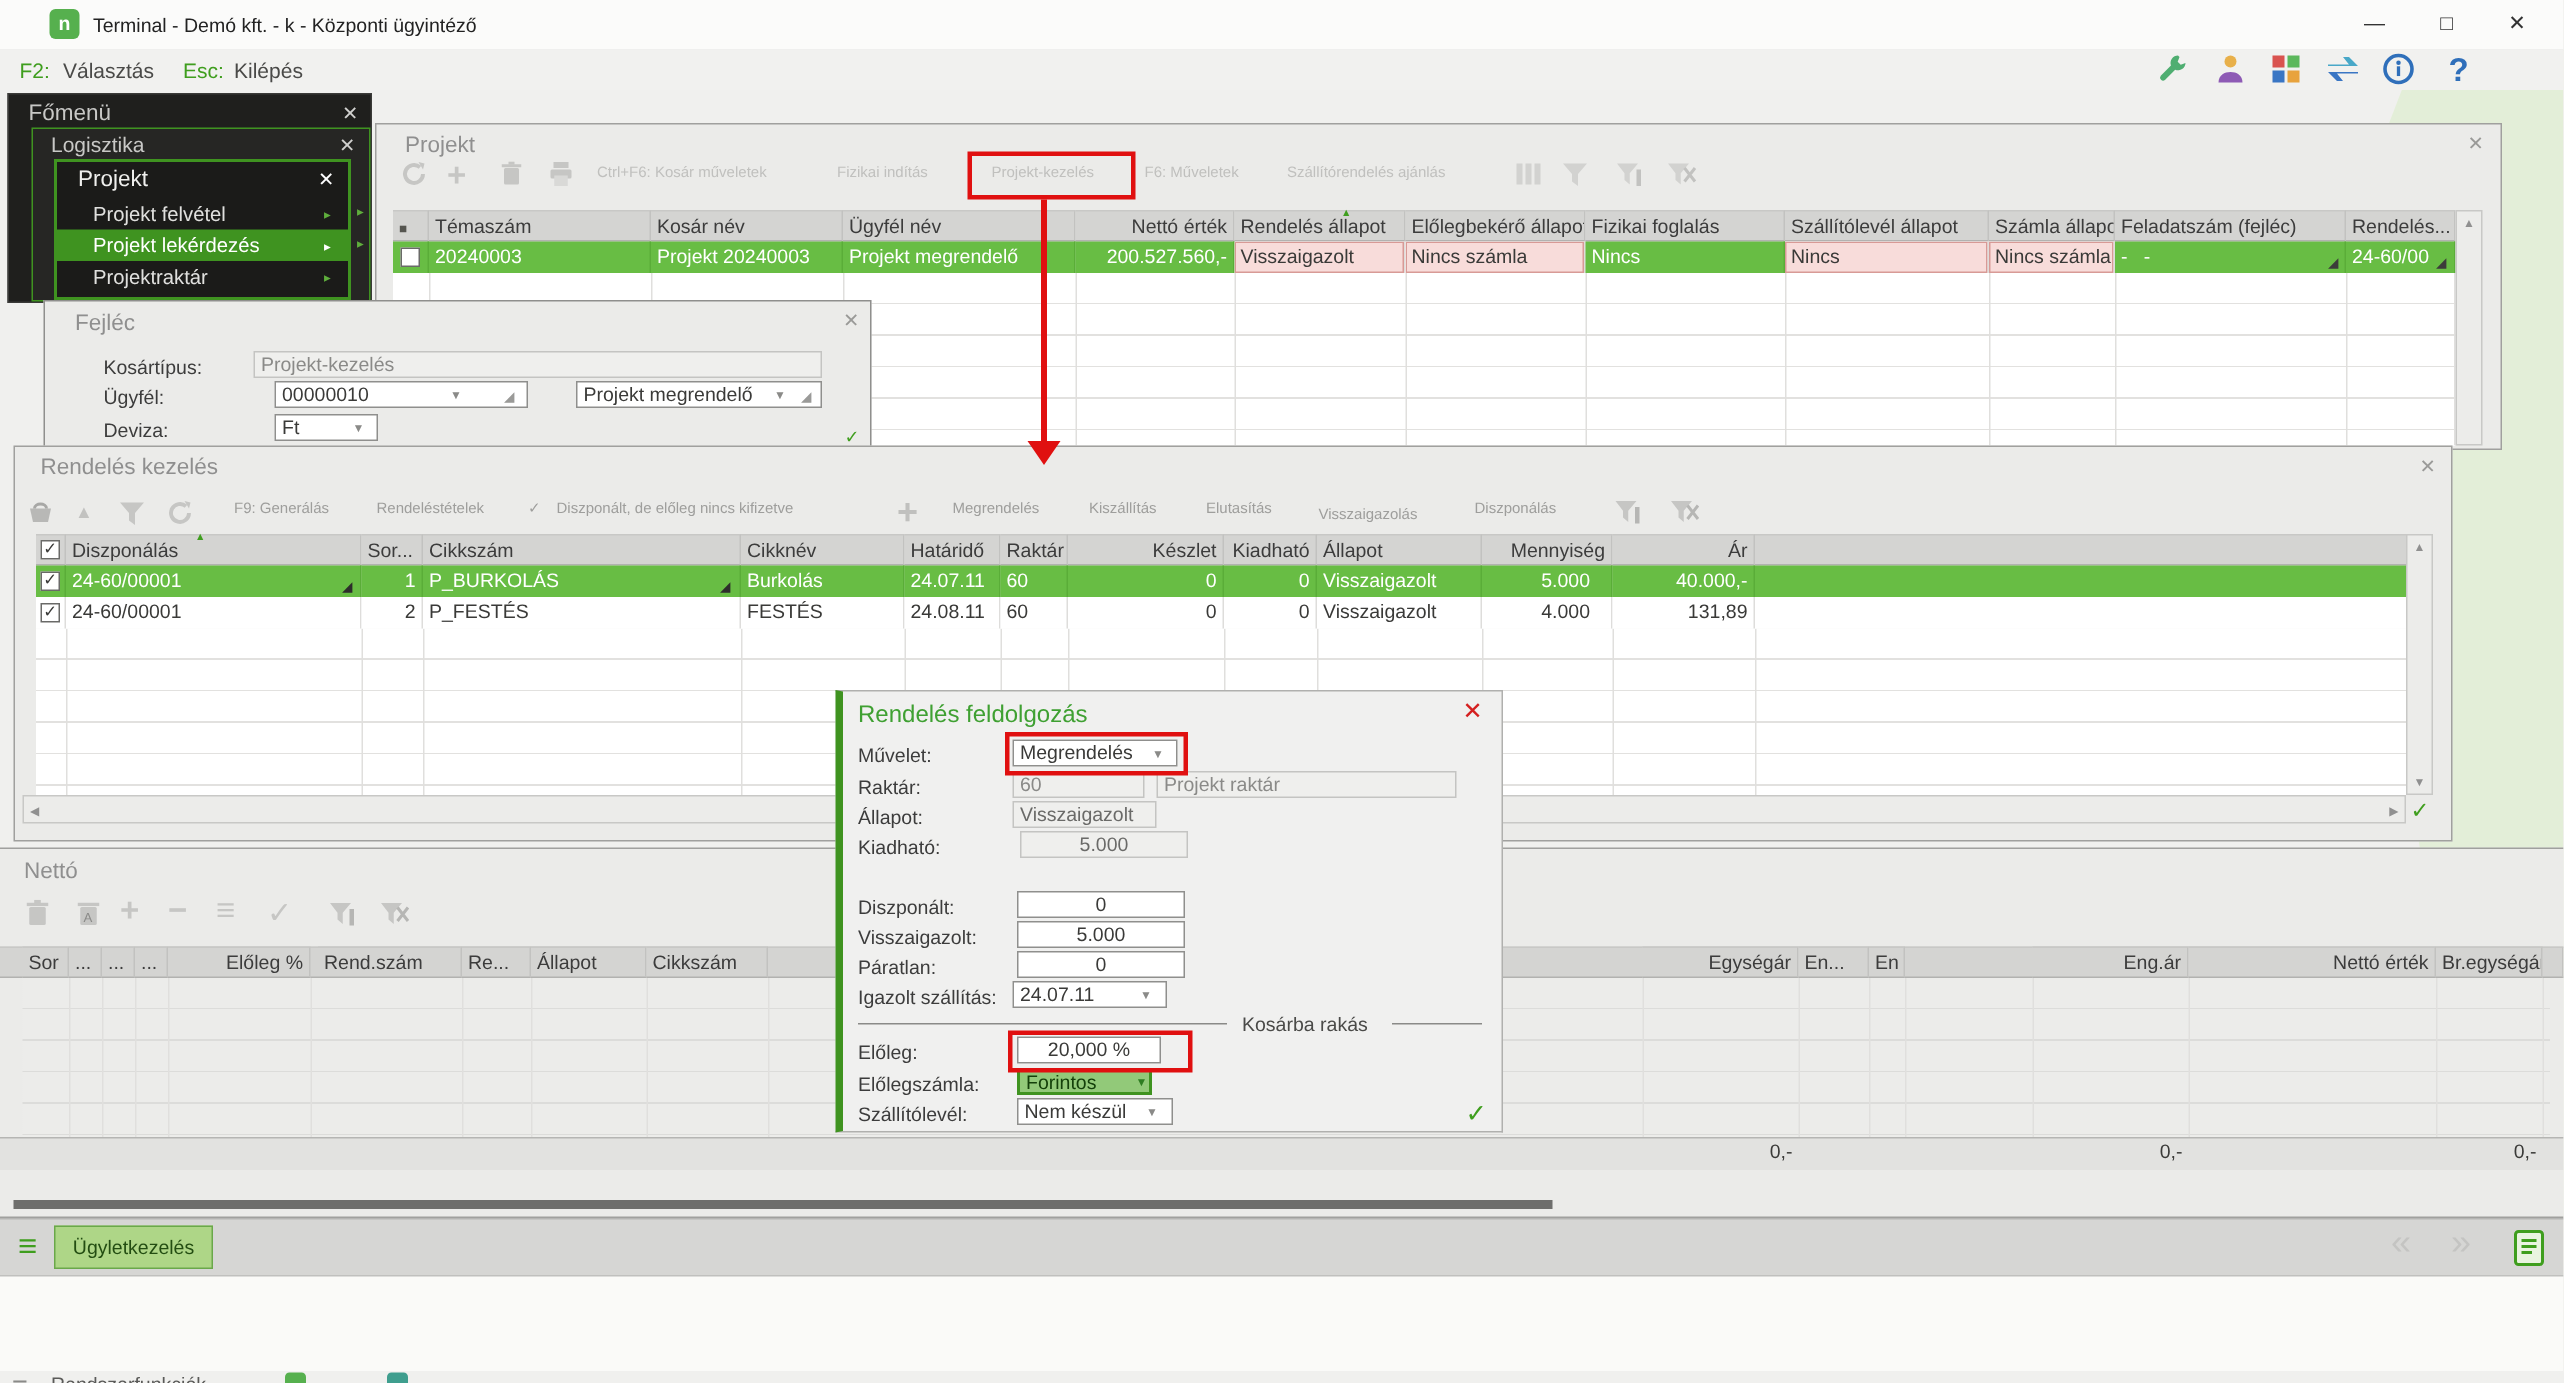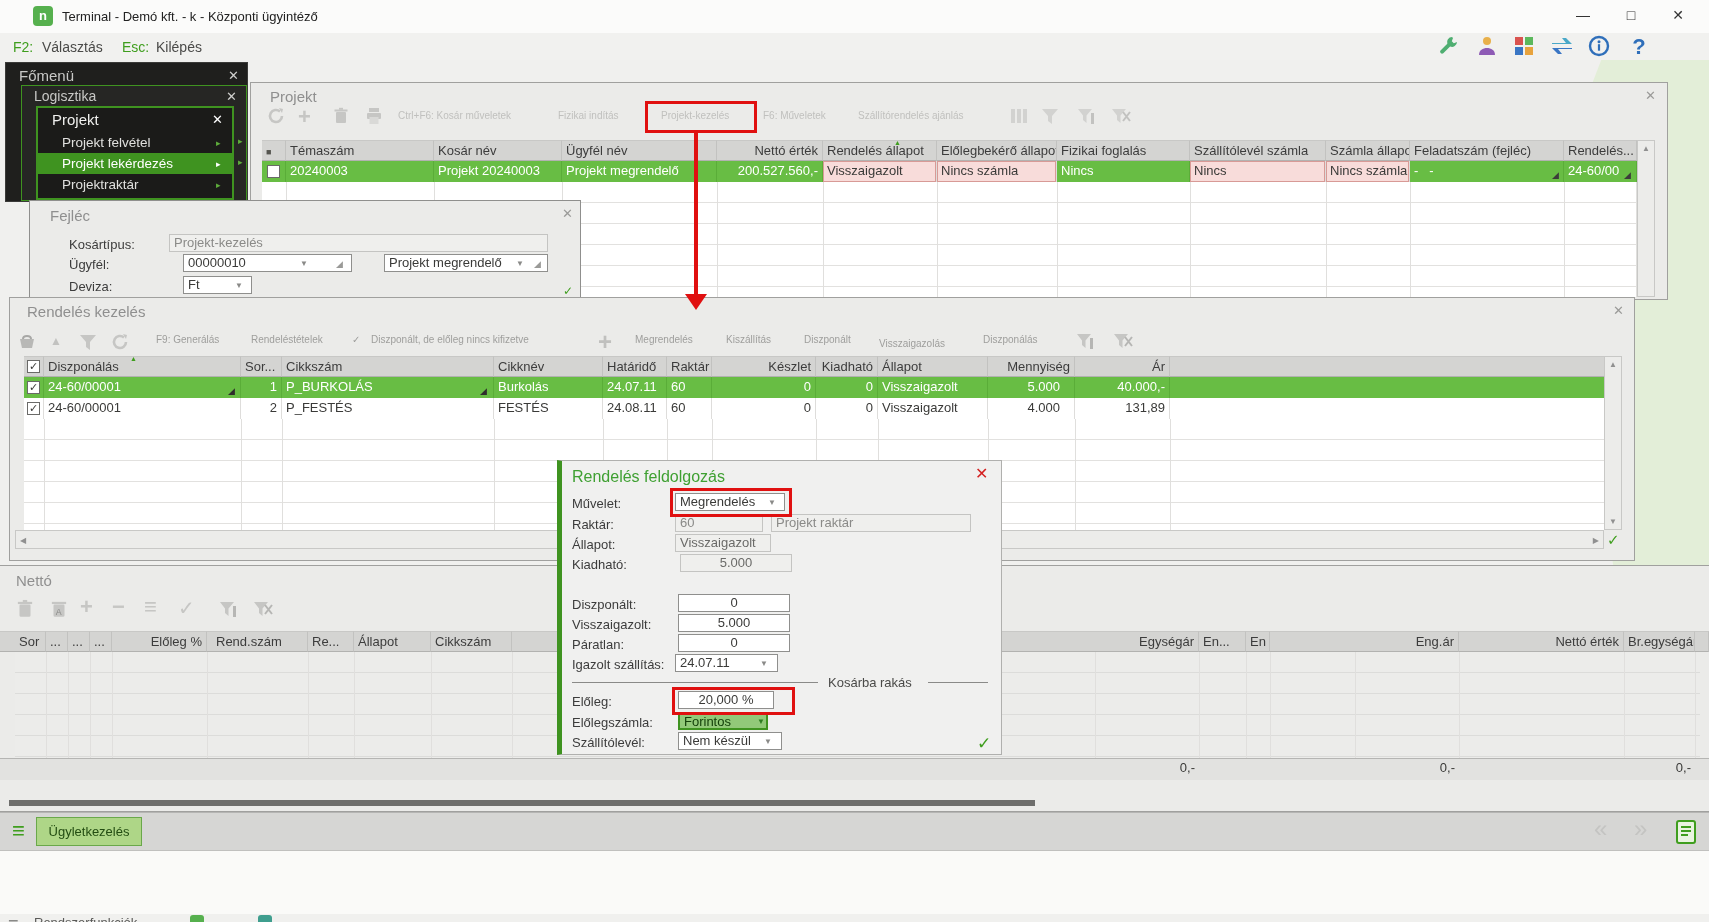--- a/index.html
+++ b/index.html
@@ -181,21 +181,21 @@
 
 <div class="hdr" style="left:262px;top:140px;width:24px;z-index:11"><span style="color:#55554f;font-size:9px">■</span></div>
 <div class="hdr" style="left:286px;top:140px;width:148px;z-index:11">Témaszám</div>
 <div class="hdr" style="left:434px;top:140px;width:128px;z-index:11">Kosár név</div>
 <div class="hdr" style="left:562px;top:140px;width:155px;z-index:11">Ügyfél név</div>
 <div class="hdr r" style="left:717px;top:140px;width:106px;z-index:11">Nettó érték</div>
 <div class="hdr" style="left:823px;top:140px;width:114px;z-index:11">Rendelés állapot</div>
 <div class="sortasc" style="left:894px;top:139px;z-index:12">▲</div>
 <div class="hdr" style="left:937px;top:140px;width:120px;z-index:11">Előlegbekérő állapot</div>
 <div class="hdr" style="left:1057px;top:140px;width:133px;z-index:11">Fizikai foglalás</div>
-<div class="hdr" style="left:1190px;top:140px;width:136px;z-index:11">Szállítólevél számla</div>
+<div class="hdr" style="left:1190px;top:140px;width:136px;z-index:11">Szállítólevél állapot</div>
 <div class="hdr" style="left:1326px;top:140px;width:84px;z-index:11">Számla állapot</div>
 <div class="hdr" style="left:1410px;top:140px;width:154px;z-index:11">Feladatszám (fejléc)</div>
 <div class="hdr" style="left:1564px;top:140px;width:73px;z-index:11">Rendelés...</div>
 
 <div class="cell grow" style="left:262px;top:161px;width:24px;z-index:11"></div>
 <div class="checkbox" style="left:267px;top:165px;z-index:12"></div>
 <div class="cell grow" style="left:286px;top:161px;width:148px;z-index:11">20240003</div>
 <div class="cell grow" style="left:434px;top:161px;width:128px;z-index:11">Projekt 20240003</div>
 <div class="cell grow" style="left:562px;top:161px;width:155px;z-index:11">Projekt megrendelő</div>
 <div class="cell grow r" style="left:717px;top:161px;width:106px;z-index:11">200.527.560,-</div>
@@ -288,21 +288,21 @@
       <path d="M13 2l4 1-1 4z" fill="#c6c6c4"></path>
     </svg>
   </div>
 <div class="toollbl semi" style="left:156px;top:334px;z-index:41">F9: Generálás</div>
 <div class="toollbl semi" style="left:251px;top:334px;z-index:41">Rendeléstételek</div>
 <div class="toollbl semi" style="left:352px;top:334px;z-index:41">✓</div>
 <div class="toollbl semi" style="left:371px;top:334px;z-index:41">Diszponált, de előleg nincs kifizetve</div>
 <div class="abs" style="left:598px;top:328px;font-size:24px;font-weight:bold;color:#c0c0be;z-index:41">+</div>
 <div class="toollbl semi" style="left:635px;top:334px;z-index:41">Megrendelés</div>
 <div class="toollbl semi" style="left:726px;top:334px;z-index:41">Kiszállítás</div>
-<div class="toollbl semi" style="left:804px;top:334px;z-index:41">Diszponált</div>
+<div class="toollbl semi" style="left:804px;top:334px;z-index:41">Elutasítás</div>
 <div class="toollbl semi" style="left:879px;top:338px;z-index:41">Visszaigazolás</div>
 <div class="toollbl semi" style="left:983px;top:334px;z-index:41">Diszponálás</div>
 <div class="abs" style="left:1075px;top:331px;z-index:41">
   <svg width="22" height="20" viewBox="0 0 22 20">
       <path d="M2 3h14l-5.5 6.5v7.5l-3.5-3v-4.5z" fill="#c6c6c4"></path>
       <rect x="15" y="7" width="3" height="11" fill="#b6b6b4"></rect>
     </svg>
   </div>
 <div class="abs" style="left:1112px;top:331px;z-index:41">
   <svg width="22" height="20" viewBox="0 0 22 20">

